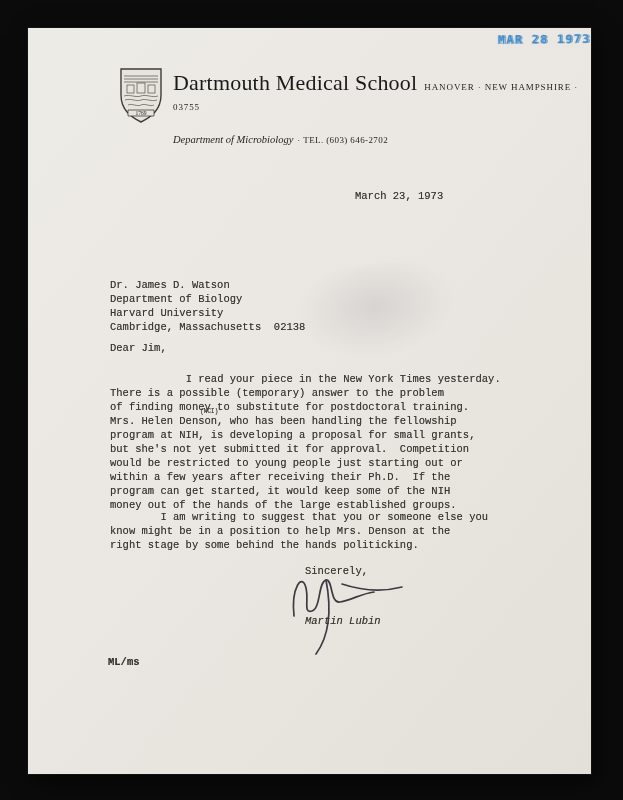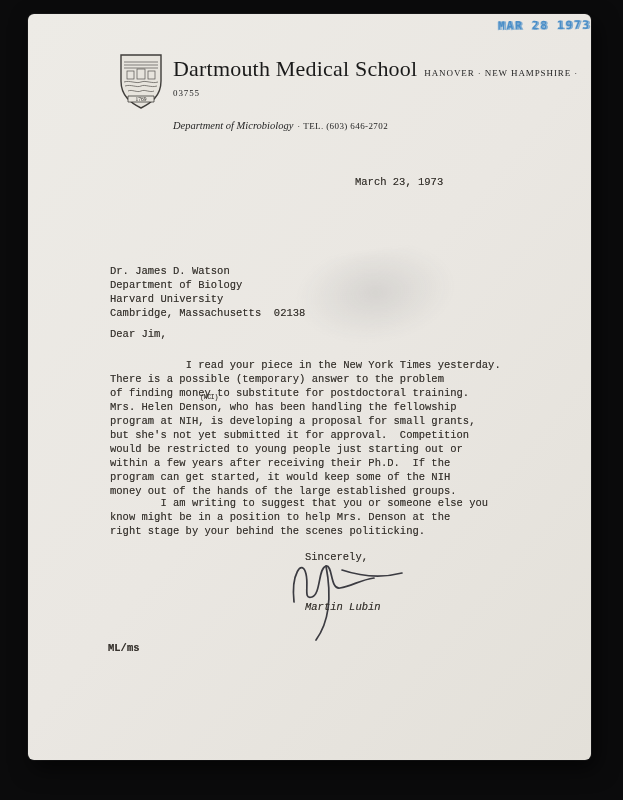--- a/index.html
+++ b/index.html
@@ -2,24 +2,23 @@
 <html><head>
 <meta charset="utf-8">
 <style>
   html,body{margin:0;padding:0;}
   body{
     width:623px;height:800px;position:relative;overflow:hidden;
     background:#0b0b0c;
     font-family:"Liberation Sans", sans-serif;
   }
   .paper{
-    position:absolute;left:28px;top:14px;width:563px;height:746px;
+    position:absolute;left:28px;top:28px;width:563px;height:746px;
     background:linear-gradient(130deg,#edebe6 0%,#eae7e2 50%,#e3e0d9 100%);
     box-shadow:0 0 0 1px rgba(255,255,255,.05), 5px 8px 22px rgba(0,0,0,.65);
-    border-radius:6px;
   }
   .blk{position:absolute;}
   .pre{white-space:pre;}
   .mono{
     font-family:"Liberation Mono","DejaVu Sans Mono",monospace;
     font-size:10.5px;line-height:14px;color:#37332e;
     text-shadow:0 0 .3px rgba(55,51,46,.55);
   }
   
   .stamp{
@@ -117,21 +116,21 @@
 but she's not yet submitted it for approval.  Competition
 would be restricted to young people just starting out or
 within a few years after receiving their Ph.D.  If the
 program can get started, it would keep some of the NIH
 money out of the hands of the large established groups.</span>
     <span class="nih-note">(NCI)</span>
   </div>
 
   <div class="blk mono pre para2">        I am writing to suggest that you or someone else you
 know might be in a position to help Mrs. Denson at the
-right stage by your behind the scenes politicking.</div>
+right stage by some behind the hands politicking.</div>
 
   <div class="blk mono closing">Sincerely,</div>
 
   <div class="blk signature">
     <svg viewBox="0 0 150 105" width="150" height="105">
       <g fill="none" stroke="#24242c" stroke-width="1.7" stroke-linecap="round" opacity="0.88">
         <path d="M14,60 C11,32 22,16 26,32 C29,44 23,58 32,55 C41,52 38,26 46,24 C53,23 50,48 60,46 C72,44 80,38 94,36"></path>
         <path d="M62,28 C74,32 95,38 122,31"></path>
         <path d="M46,24 C52,55 49,80 36,98"></path>
       </g>

